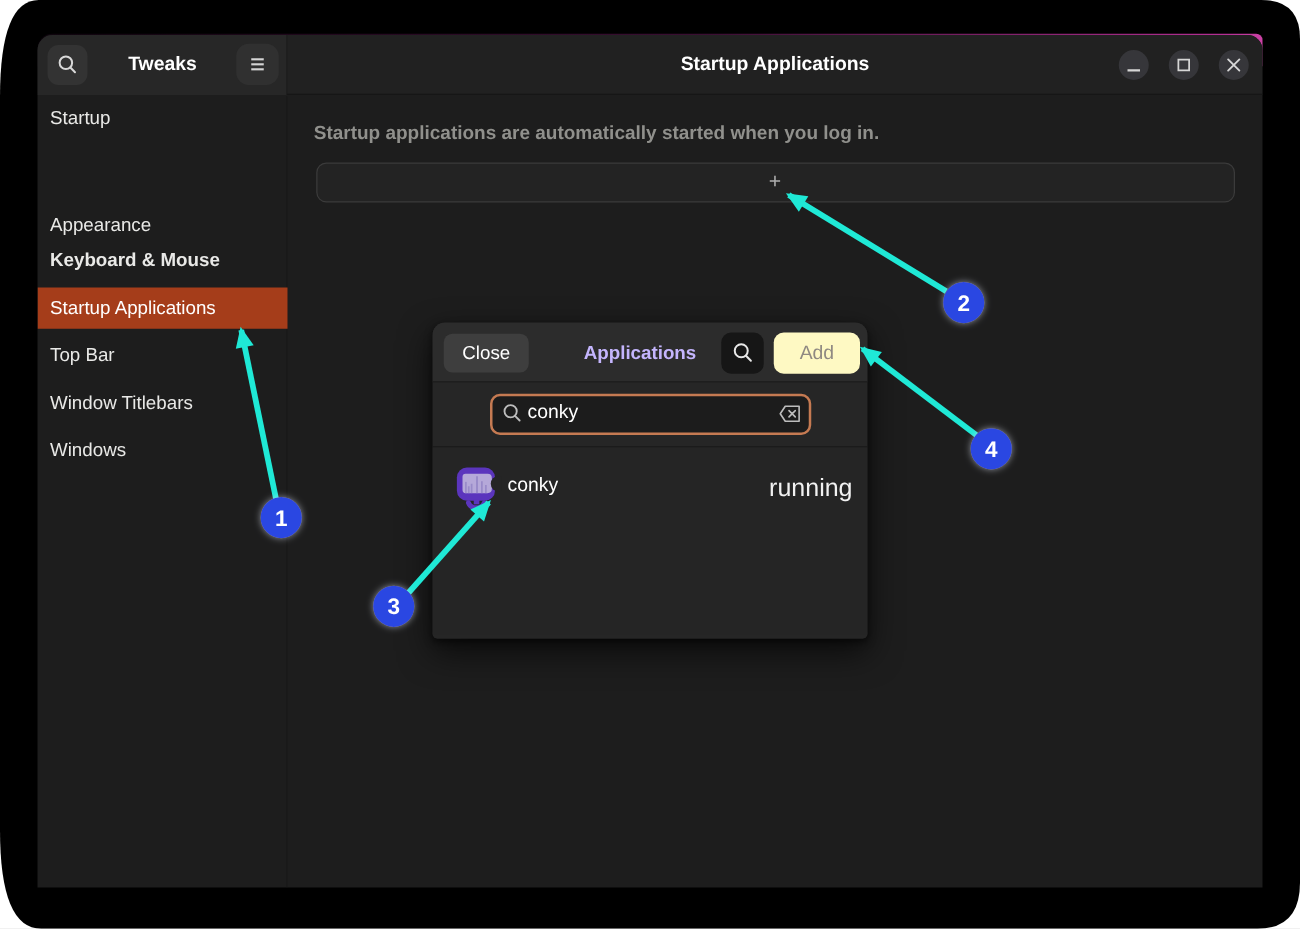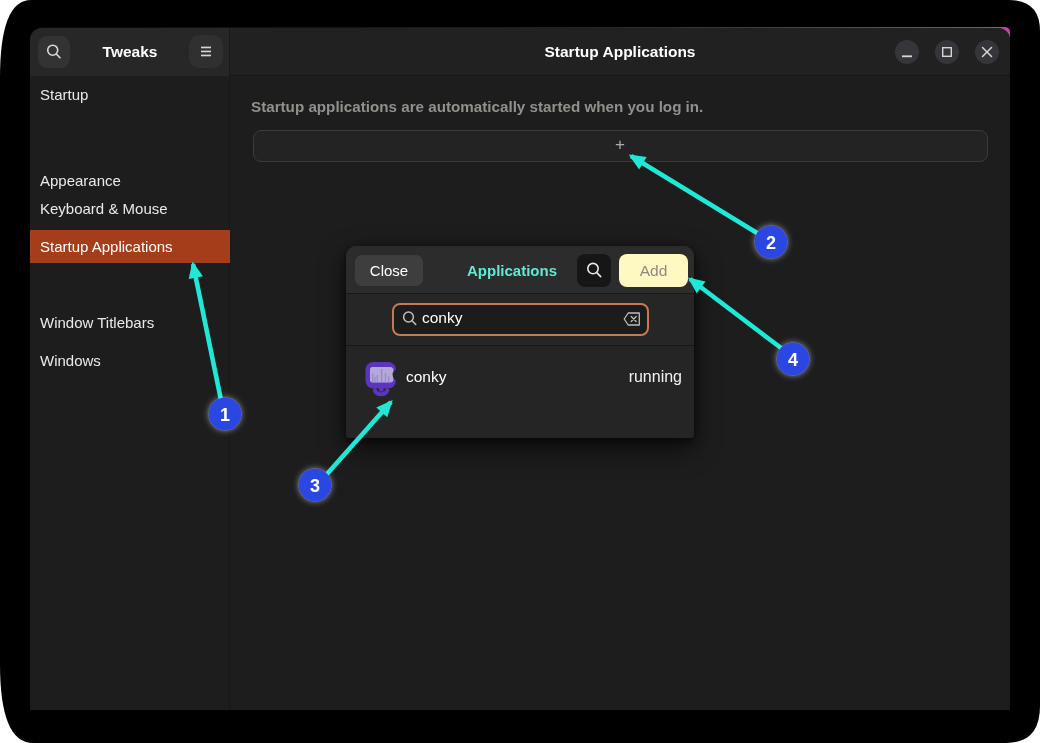--- a/index.html
+++ b/index.html
@@ -46,36 +46,37 @@
     <div class="abs" style="left:945px;top:12px;width:24px;height:24px;border-radius:50%;background:#36363a;"></div>
     <svg class="abs" style="left:865px;top:12px" width="104" height="24" viewBox="0 0 104 24">
       <rect x="7" y="15.4" width="10" height="1.8" fill="#d6d6d6"></rect>
       <rect x="47.7" y="7.7" width="8.6" height="8.6" fill="none" stroke="#d6d6d6" stroke-width="1.4"></rect>
       <path d="M 87.5 7.5 L 96.5 16.5 M 96.5 7.5 L 87.5 16.5" stroke="#d6d6d6" stroke-width="1.5" stroke-linecap="round"></path>
     </svg>
 
     <div class="abs" id="sidebar" style="left:0;top:49px;width:200px;height:633px;color:#e9e9e7;font-size:15px;border-right:1px solid #181818;">
       <div class="abs row" style="top:1px;">Startup</div>
       <div class="abs row" style="top:39px;margin-top:48px;">Appearance</div>
-      <div class="abs row" style="top:115px;">Keyboard &amp; Mouse</div>
+      <div class="abs row" style="top:115px;font-weight:bold;">Keyboard &amp; Mouse</div>
       <div class="abs row" style="top:153px;background:#a53d1a;color:#ffffff;">Startup Applications</div>
+      <div class="abs row" style="top:191px;">Top Bar</div>
       <div class="abs row" style="top:267px;">Windows</div>
       <div class="abs row" style="top:229px;">Window Titlebars</div>
     </div>
 
     <div class="abs" style="left:221px;top:70px;width:560px;height:20px;color:#90908c;font-size:15.2px;font-weight:bold;">Startup applications are automatically started when you log in.</div>
     <div class="abs" style="left:223px;top:102px;width:735px;height:32px;border-radius:8px;background:#232323;border:1px solid #3b3b3b;"></div>
     <div class="abs" style="left:582px;top:107px;width:16px;height:22px;color:#adadad;font-size:17px;font-weight:400;text-align:center;">+</div>
   </div>
 
-  <div class="abs" id="dialog" style="left:346px;top:246px;width:348px;height:192px;background:#262626;border-radius:10px 10px 4px 4px;box-shadow:0 10px 26px rgba(0,0,0,0.65), 0 2px 6px rgba(0,0,0,0.5);overflow:hidden;">
+  <div class="abs" id="dialog" style="left:346px;top:258px;width:348px;height:253px;background:#262626;border-radius:10px 10px 4px 4px;box-shadow:0 10px 26px rgba(0,0,0,0.65), 0 2px 6px rgba(0,0,0,0.5);overflow:hidden;">
 
     <div class="abs" style="left:0;top:0;width:348px;height:48px;background:#2c2c2c;border-bottom:1px solid #1a1a1a;"></div>
     <div class="abs" style="left:9px;top:9px;width:68px;height:31px;border-radius:7px;background:#3e3e3e;display:flex;align-items:center;justify-content:center;color:#ffffff;font-size:15px;">Close</div>
-    <div class="abs" style="left:0;top:0;width:332px;height:48px;display:flex;align-items:center;justify-content:center;color:#5eead4;font-weight:bold;font-size:15px;">Applications</div>
+    <div class="abs" style="left:0;top:0;width:332px;height:48px;display:flex;align-items:center;justify-content:center;color:#c4b5fd;font-weight:bold;font-size:15px;">Applications</div>
     <div class="abs" style="left:231px;top:7.5px;width:34px;height:33px;border-radius:8px;background:#161616;"></div>
     <svg class="abs" style="left:240px;top:16px" width="17" height="17" viewBox="0 0 17 17">
       <circle cx="7" cy="6.6" r="5.2" fill="none" stroke="#e8e8e8" stroke-width="1.6"></circle>
       <line x1="10.8" y1="10.6" x2="14.7" y2="14.6" stroke="#e8e8e8" stroke-width="1.6" stroke-linecap="round"></line>
     </svg>
     <div class="abs" style="left:273px;top:8px;width:69px;height:33px;border-radius:8px;background:#fef9c3;display:flex;align-items:center;justify-content:center;color:#8f8982;font-size:15.5px;">Add</div>
 
     <div class="abs" style="left:46px;top:57px;width:257px;height:33px;border-radius:8px;background:#1c1c1c;border:2px solid #c57a52;"></div>
     <svg class="abs" style="left:56px;top:65px" width="16" height="16" viewBox="0 0 16 16">
       <circle cx="6.5" cy="6" r="4.9" fill="none" stroke="#bdbdbd" stroke-width="1.5"></circle>
@@ -99,21 +100,21 @@
         <rect x="12.6" y="15" width="1.4" height="7.5"></rect>
         <rect x="16.8" y="9" width="1.6" height="13.5"></rect>
         <rect x="20.8" y="13" width="1.4" height="9.5"></rect>
         <rect x="24" y="16" width="1.4" height="6.5"></rect>
       </g>
       <circle cx="34.8" cy="15" r="6.2" fill="#252525"></circle>
       <rect x="15" y="27.5" width="4.5" height="4" fill="#5b35bd"></rect>
       <path d="M 10.8 30.3 C 12.8 35.6 21.4 35.6 23.4 30.3" fill="none" stroke="#5b35bd" stroke-width="4" stroke-linecap="round"></path>
     </svg>
     <div class="abs" style="left:60px;top:122px;color:#ffffff;font-size:15.5px;">conky</div>
-    <div class="abs" style="left:0px;top:122px;width:336px;text-align:right;color:#f2f2f2;font-size:16px;">running</div>
+    <div class="abs" style="left:0px;top:122px;width:336px;text-align:right;color:#f2f2f2;font-size:20px;">running</div>
   </div>
 
   <svg class="abs" width="1040" height="743" viewBox="0 0 1040 743" style="left:0;top:0">
     <defs>
       <marker id="ah" viewBox="0 0 10 10" refX="8.4" refY="5" markerWidth="4.6" markerHeight="3.6" orient="auto-start-reverse">
         <path d="M 0 0.6 L 10 5 L 0 9.4 z" fill="#1fe9d6"></path>
       </marker>
       <filter id="glow" x="-60%" y="-60%" width="220%" height="220%">
         <feDropShadow dx="0" dy="0" stdDeviation="3" flood-color="#e6edff" flood-opacity="0.55"></feDropShadow>
       </filter>

